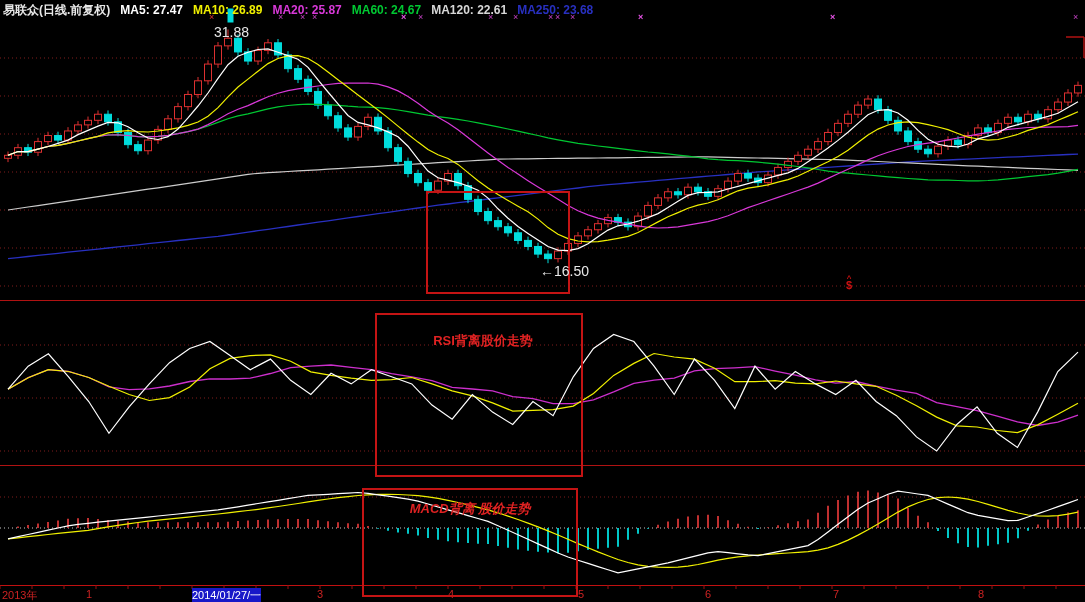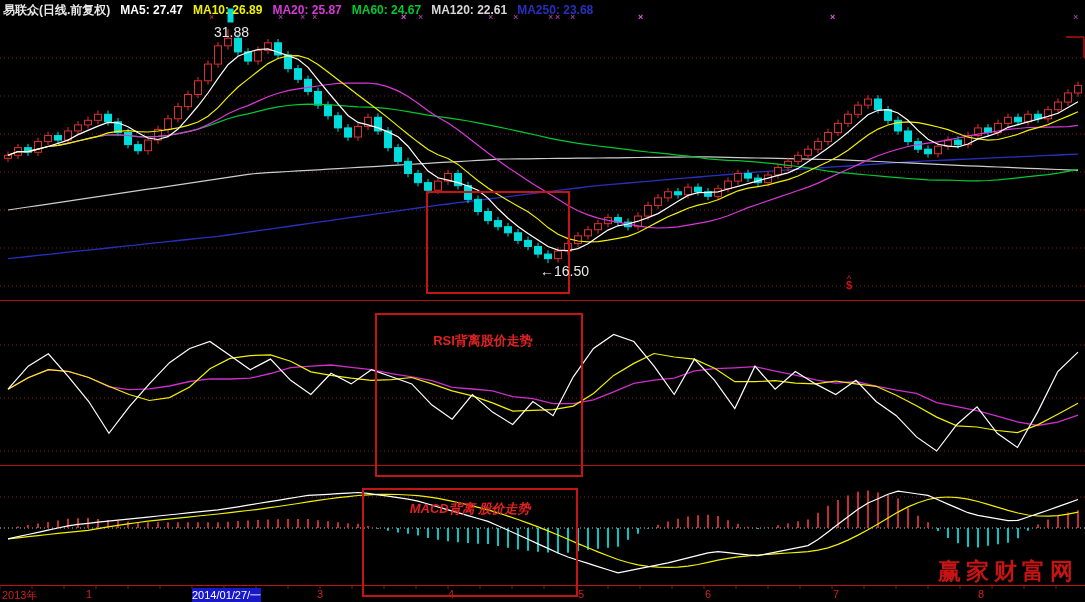--- a/index.html
+++ b/index.html
@@ -458,14 +458,13 @@
       <div class="xmark" style="left: 513px;">×</div>
       <div class="xmark" style="left: 548px;">×</div>
       <div class="xmark" style="left: 555px;">×</div>
       <div class="xmark" style="left: 570px;">×</div>
       <div class="xmark bold" style="left: 638px;">×</div>
       <div class="xmark bold" style="left: 830px;">×</div>
       <div class="xmark" style="left: 1073px;">×</div>
       <div class="xmark red" style="left: 209px;">×</div>
     </div>
 
-  <div id="watermark">赢家财富网</div>
 </div>
 
 </body></html>

